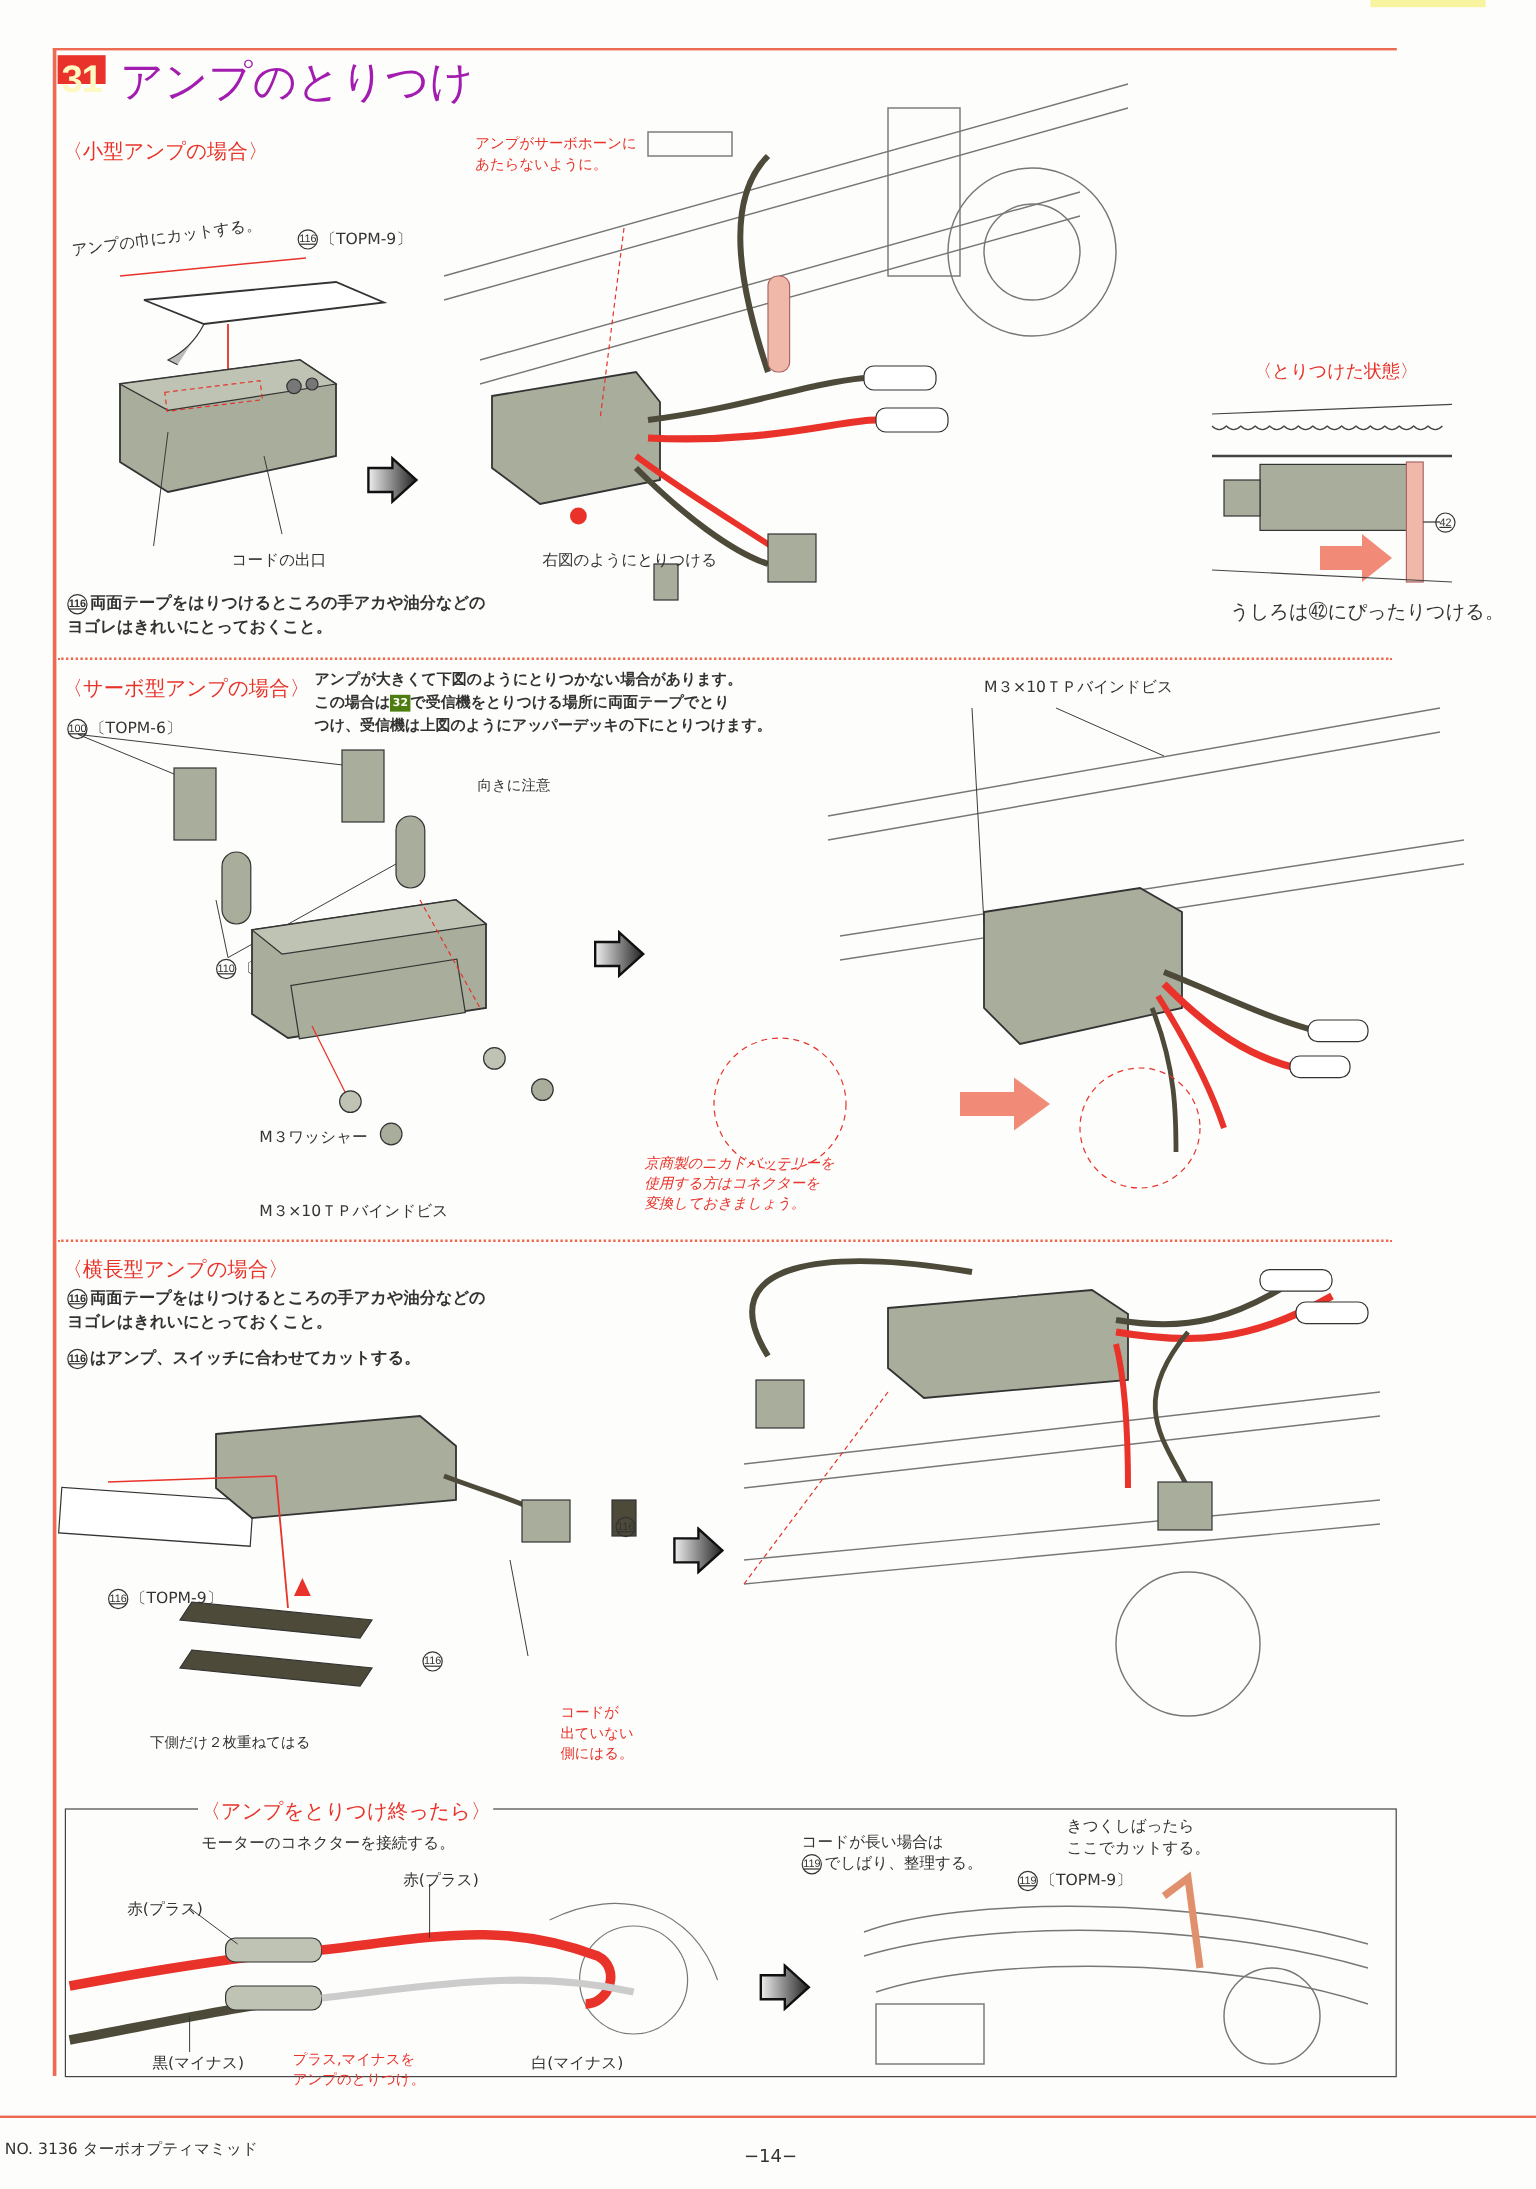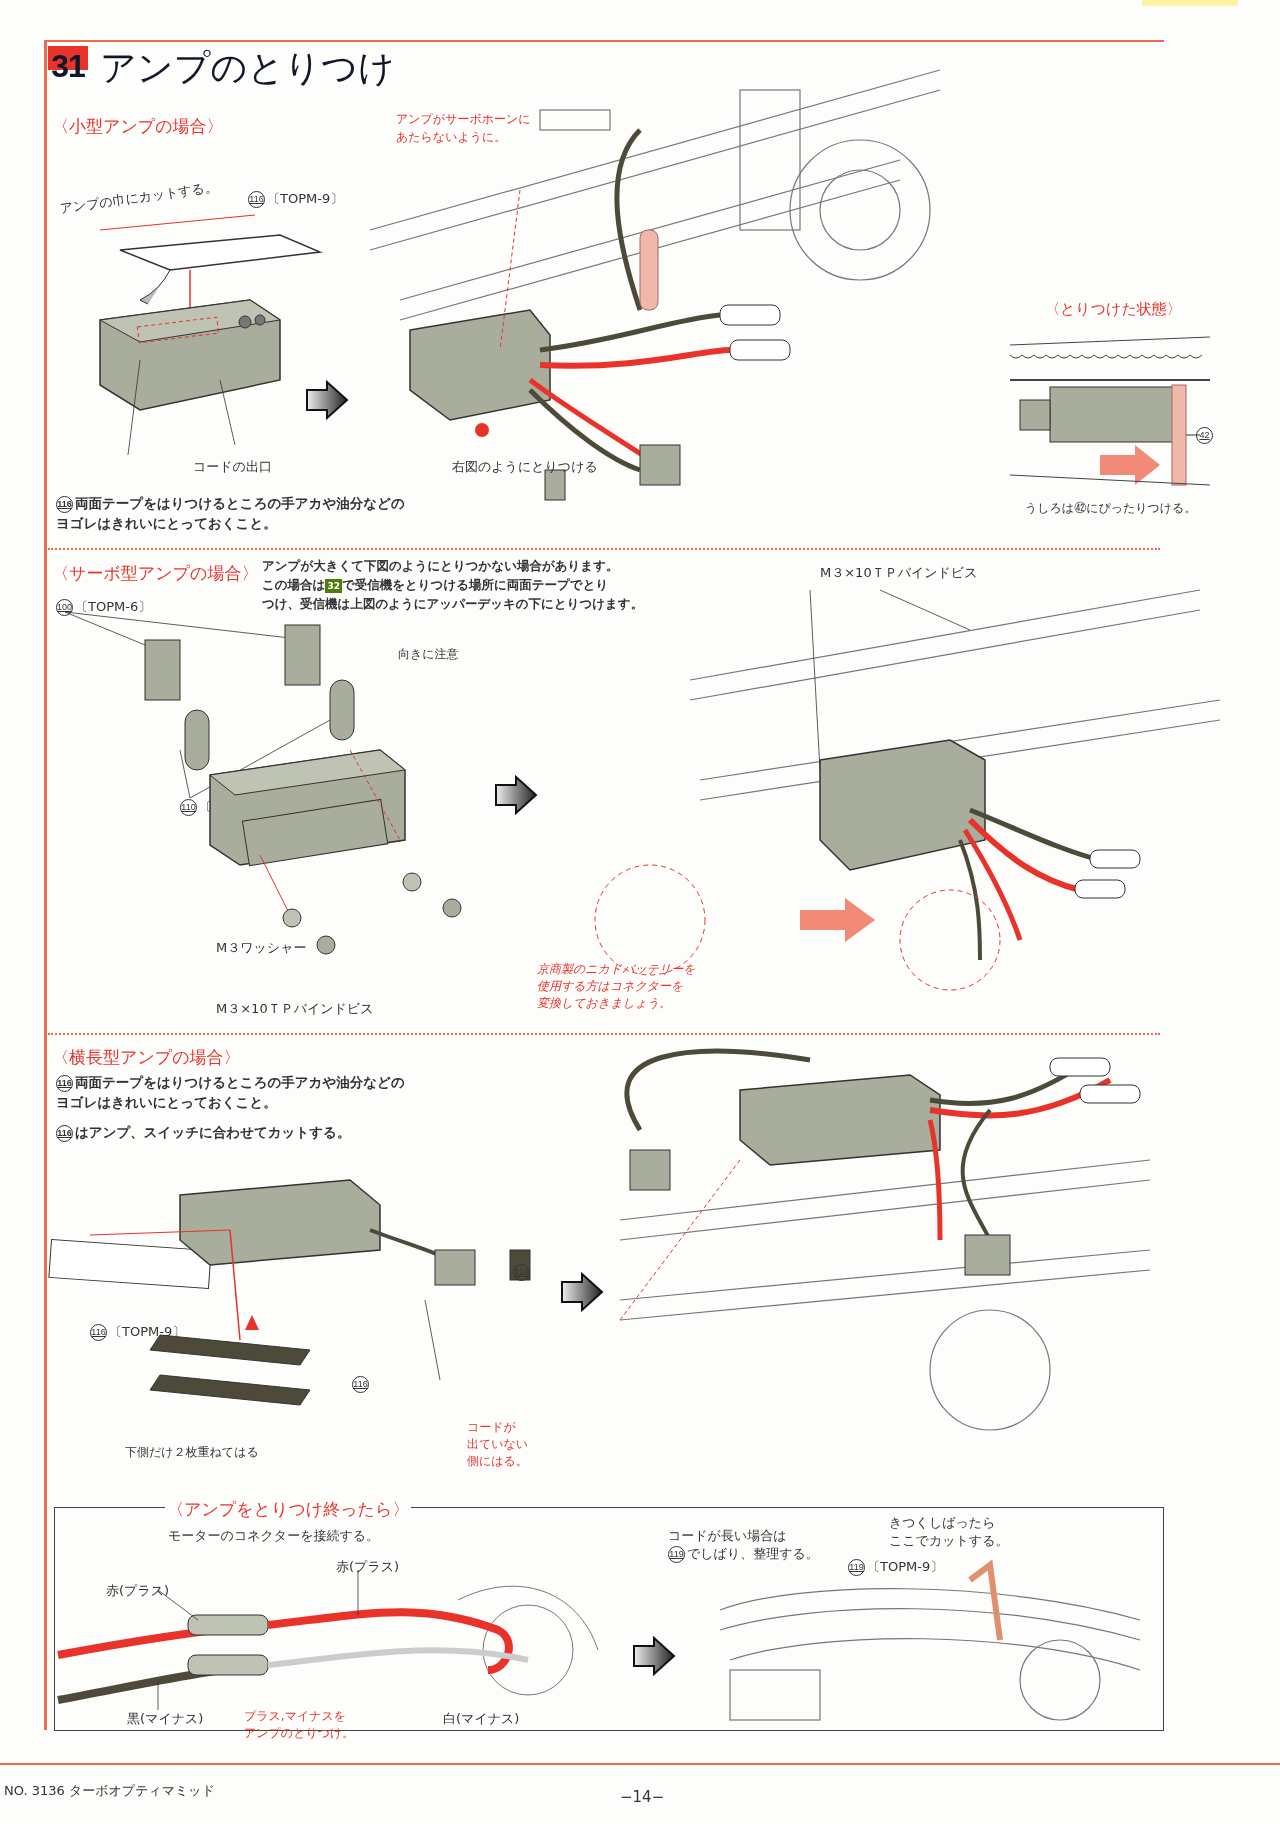--- a/index.html
+++ b/index.html
@@ -2,22 +2,22 @@
 <html><head>
 <meta charset="utf-8">
 <style>
   * { box-sizing: border-box; margin: 0; padding: 0; }
   html, body { width: 1280px; height: 1824px; background: #fdfdfb; overflow: hidden; }
   body { position: relative; font-family: "DejaVu Sans", sans-serif; color: #2a2a2a; }
   .abs { position: absolute; }
   .red { color: #e8322a; }
   .frame { position: absolute; left: 44px; top: 40px; width: 1120px; height: 1690px; border-left: 3px solid #ee6a52; border-top: 2px solid #ee6a52; }
   .yellow-tab { position: absolute; left: 1142px; top: 0; width: 96px; height: 6px; background: #f8f4a0; }
-  .title-badge { position: absolute; left: 48px; top: 46px; width: 40px; height: 24px; background: #e8322a; color: #0f172a; font-weight: bold; font-size: 32px; line-height: 40px; text-align: center; font-family: "Liberation Sans", sans-serif; letter-spacing: -1px; }
-  .title { position: absolute; left: 100px; top: 44px; font-size: 36px; color: #0f172a; font-family: "DejaVu Sans", sans-serif; }
+  .title-badge { position: absolute; left: 48px; top: 46px; width: 40px; height: 24px; background: #e8322a; color: #fef9c3; font-weight: bold; font-size: 32px; line-height: 40px; text-align: center; font-family: "Liberation Sans", sans-serif; letter-spacing: -1px; }
+  .title { position: absolute; left: 100px; top: 44px; font-size: 36px; color: #a21caf; font-family: "DejaVu Sans", sans-serif; }
   .section-head { font-size: 17px; color: #e8322a; }
   .note { font-size: 13px; line-height: 18px; }
   .note-bold { font-size: 13.5px; line-height: 20px; font-weight: bold; color: #333; }
   .label { font-size: 13px; color: #333; white-space: nowrap; }
   .divider { position: absolute; left: 48px; width: 1112px; border-top: 2px dotted #ee6a52; height: 0; }
   .box { position: absolute; border: 1.5px solid #444; }
   .footer-rule { position: absolute; left: 0; top: 1763px; width: 1280px; height: 2px; background: #ee6a52; }
   .circled { display: inline-block; border: 1px solid #333; border-radius: 50%; font-size: 9px; width: 17px; height: 17px; line-height: 15px; text-align: center; vertical-align: middle; margin-right: 2px; font-family: "Liberation Sans", sans-serif; text-decoration: underline; }
   .badge-red { display: inline-block; background: #4d7c0f; color: #fff; font-size: 9px; padding: 0 2px; line-height: 14px; vertical-align: middle; }
   svg.illus { position: absolute; overflow: visible; }
@@ -108,21 +108,21 @@
   <path d="M0,30 q6,6 12,0 q6,6 12,0 q6,6 12,0 q6,6 12,0 q6,6 12,0 q6,6 12,0 q6,6 12,0 q6,6 12,0 q6,6 12,0 q6,6 12,0 q6,6 12,0 q6,6 12,0 q6,6 12,0 q6,6 12,0 q6,6 12,0 q6,6 12,0" stroke="#444" fill="none"></path>
   <line x1="0" y1="55" x2="200" y2="55" stroke="#444" stroke-width="2"></line>
   <rect x="40" y="62" width="125" height="55" fill="#a9ad9c" stroke="#333"></rect>
   <rect x="10" y="75" width="30" height="30" fill="#a9ad9c" stroke="#333"></rect>
   <rect x="162" y="60" width="14" height="100" fill="#f0b8a8" stroke="#a66"></rect>
   <polygon points="90,130 125,130 125,120 150,140 125,160 125,150 90,150" fill="#f28a78"></polygon>
   <line x1="0" y1="150" x2="200" y2="160" stroke="#444"></line>
   <line x1="176" y1="110" x2="190" y2="110" stroke="#333"></line>
 </svg>
 <div class="abs label" style="left:1196px; top:427px;"><span class="circled">42</span></div>
-<div class="abs label" style="left:1025px; top:500px; font-size:12px;">うしろは㊷にぴったりつける。</div>
+<div class="abs label" style="left:1025px; top:500px; font-size:16px;">うしろは㊷にぴったりつける。</div>
 
 <div class="divider" style="top:548px;"></div>
 
 <div class="abs section-head" style="left:52px; top:562px;">〈サーボ型アンプの場合〉</div>
 <div class="abs note-bold" style="left:262px; top:556px; font-size:12.5px; line-height:19px;">
   <span>アンプが大きくて下図のようにとりつかない場合があります。</span><br>
   <span>この場合は</span><span class="badge-red">32</span><span>で受信機をとりつける場所に両面テープでとり</span><br>
   <span>つけ、受信機は上図のようにアッパーデッキの下にとりつけます。</span>
 </div>
 

